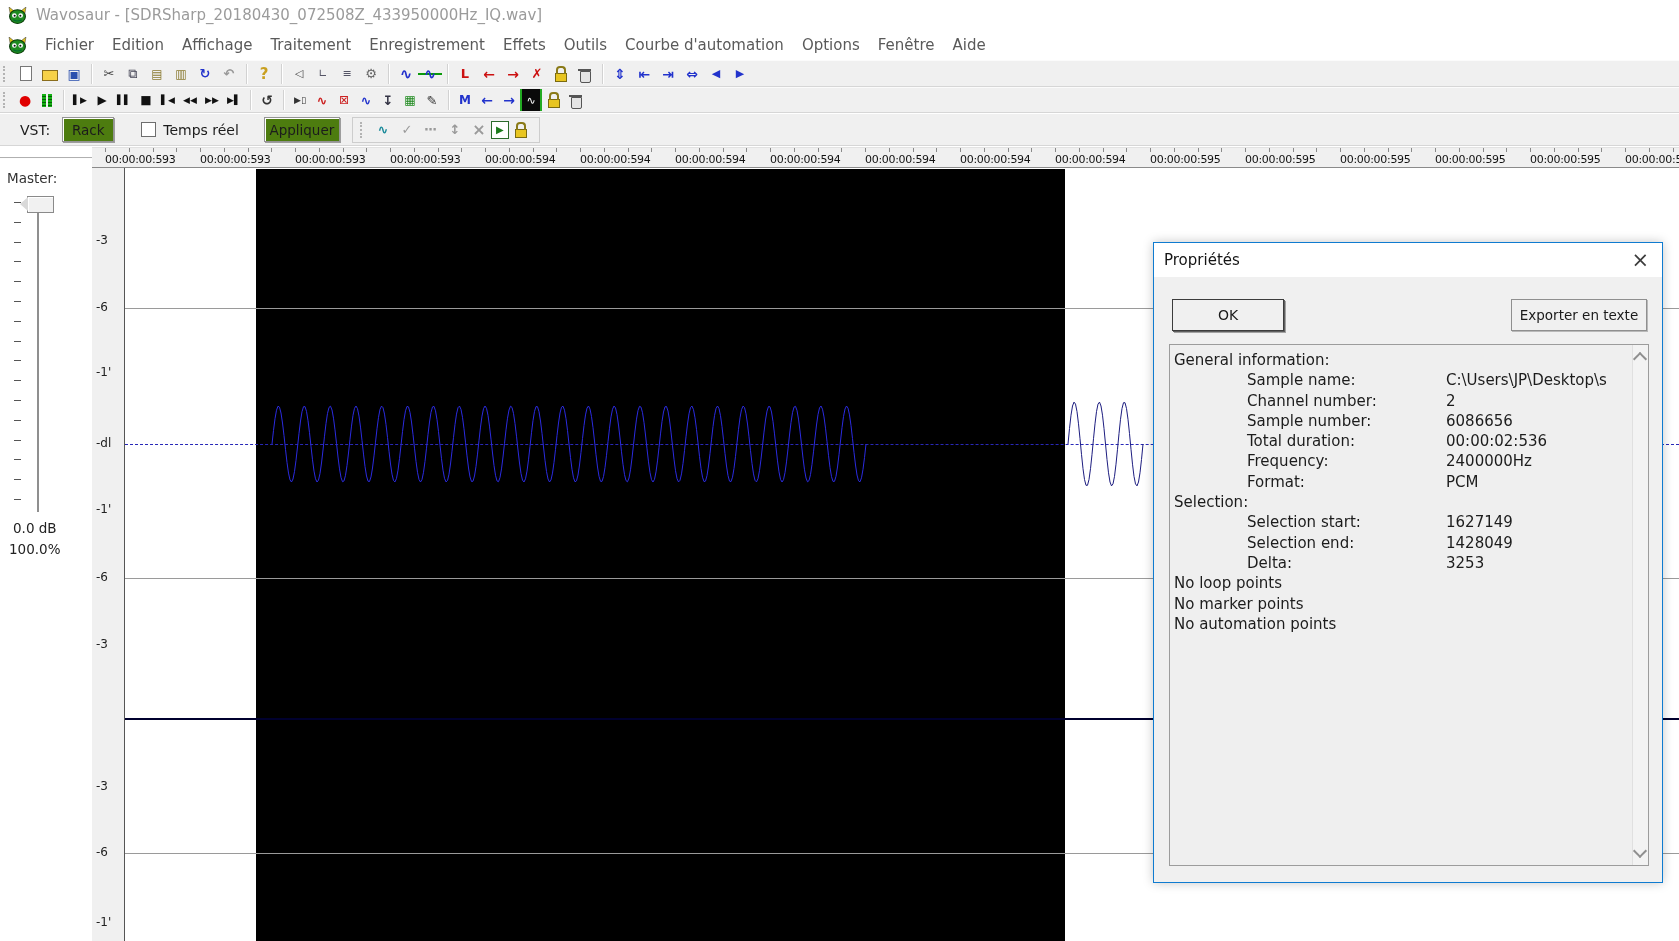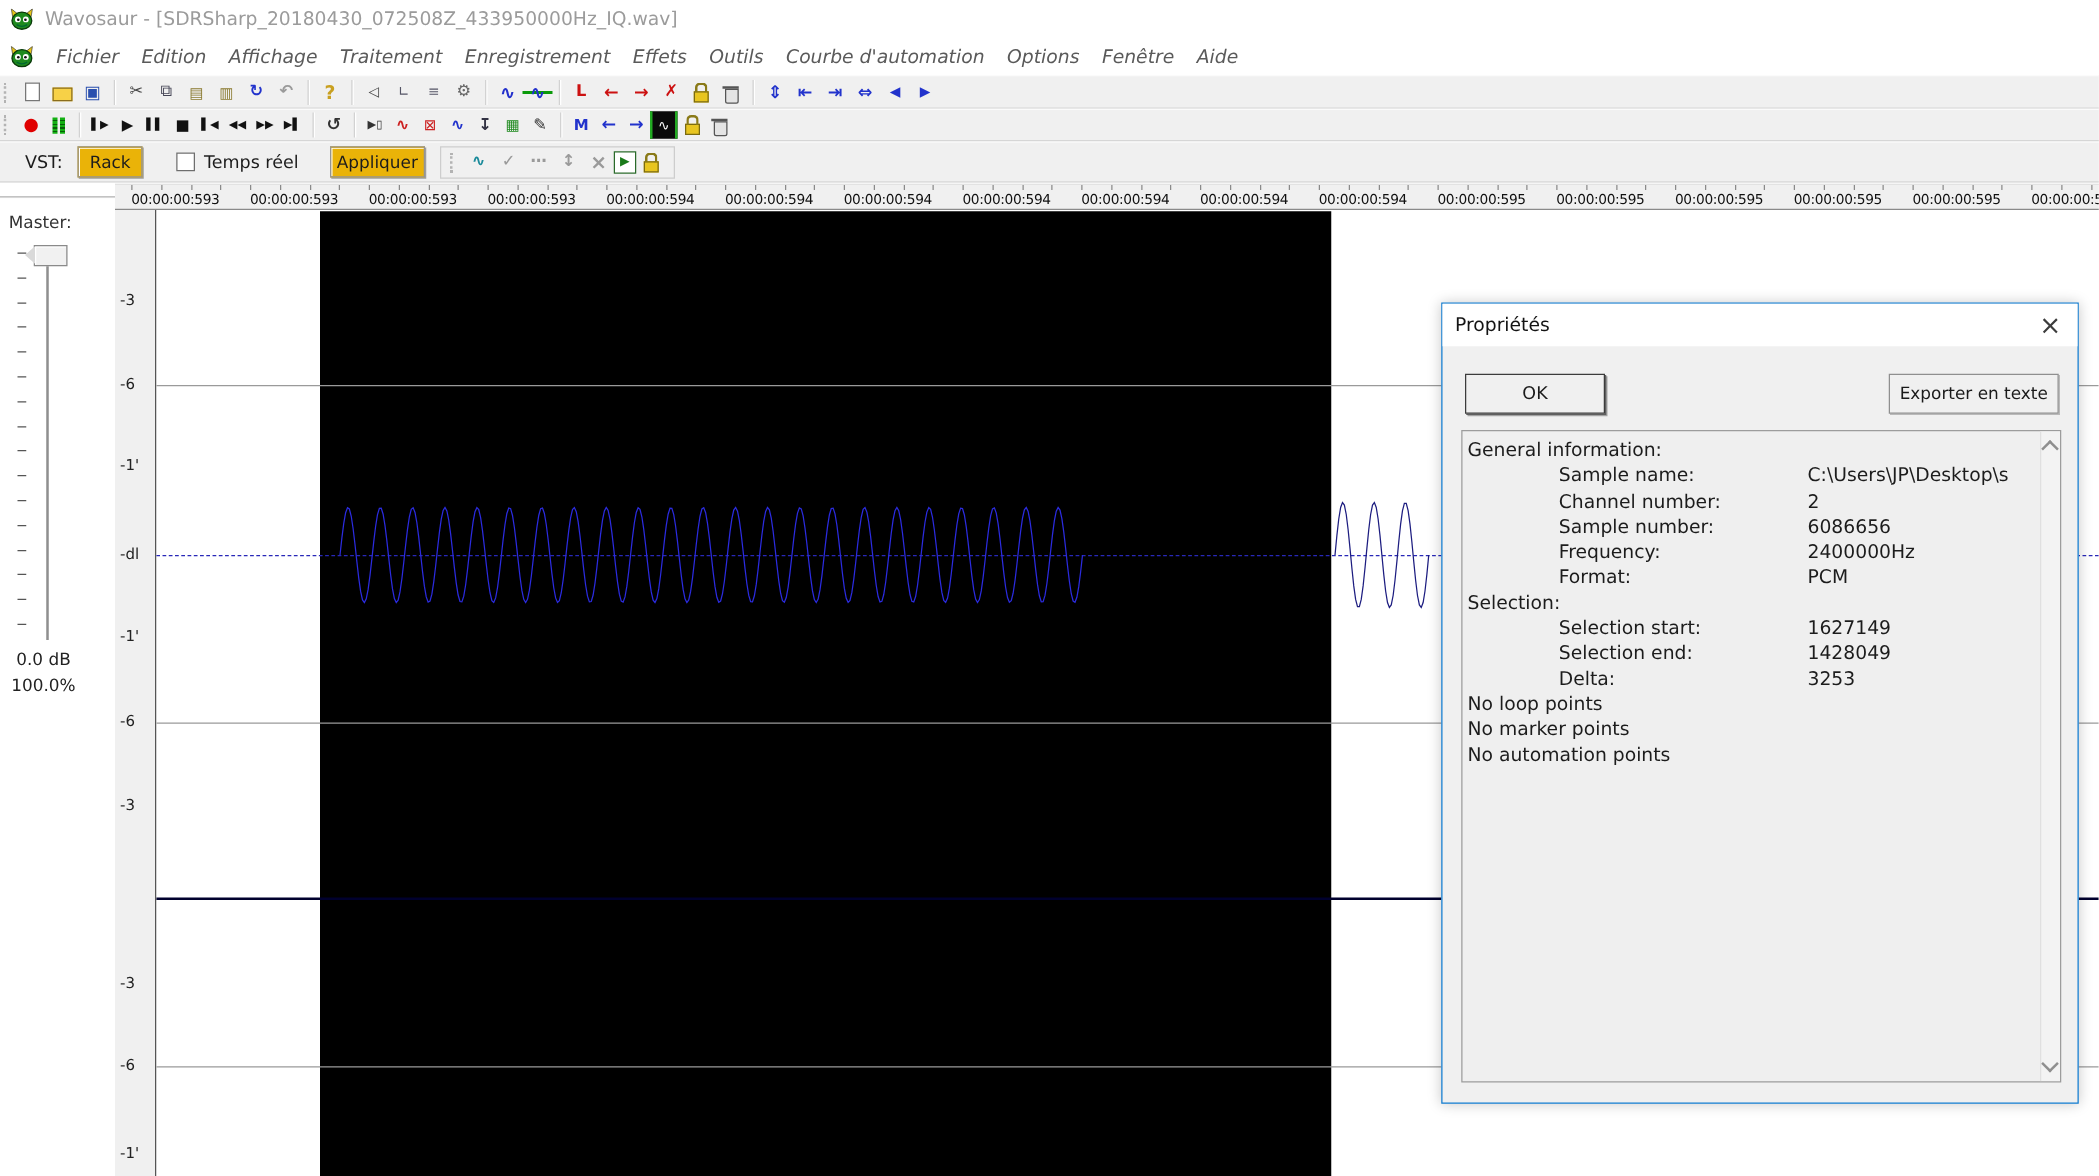--- a/index.html
+++ b/index.html
@@ -8,21 +8,21 @@
 
   
   #titlebar{position:absolute;left:0;top:0;width:100%;height:30px;background:#fff;
             display:flex;align-items:center;padding-left:8px;box-sizing:border-box;gap:9px;}
   .title-text{font-size:15px;color:#9b9b9b;white-space:nowrap;}
   .app-ico{width:19px;height:17px;flex:0 0 auto;}
 
   
   #menubar{position:absolute;left:0;top:30px;width:100%;height:30px;background:#fff;
            display:flex;align-items:center;padding-left:8px;box-sizing:border-box;}
-  #menu-items{display:flex;margin-left:9px;font-style:italic;}
+  #menu-items{display:flex;margin-left:9px;}
   .menu-item{font-size:15px;color:#5a5a5a;padding:3px 9px;white-space:nowrap;cursor:default;}
 
   
   .toolbar{position:absolute;left:0;width:100%;background:#f0f0f0;display:flex;align-items:center;
            border-top:1px solid #fbfbfb;border-bottom:1px solid #d6d6d6;box-sizing:border-box;}
   #tb1{top:60px;height:27px;}
   #tb2{top:87px;height:26px;}
   .tb-grip{width:3px;height:16px;border-left:2px dotted #b3b3b3;margin:0 4px 0 3px;}
   .tb-group{display:flex;align-items:center;padding:0 2px;}
   .tb-sep{width:1px;height:20px;background:#d2d2d2;box-shadow:1px 0 0 #fff;margin:0 3px;}
@@ -42,21 +42,21 @@
   .i-meter::after{content:"";width:4px;height:13px;
       background:repeating-linear-gradient(#13b013 0 2px,#056005 2px 3px);}
   .i-playbox{border:1px solid #2a6a2a;background:#fff;width:16px !important;height:16px;}
   .i-mview{background:#0a0a0a;box-shadow:inset 2px 0 0 #22aa22,inset -2px 0 0 #22aa22;}
   .i-waveg{background:linear-gradient(transparent 0 46%,#0a9a0a 46% 56%,transparent 56%);}
 
   
   #vstbar{position:absolute;left:0;top:114px;width:100%;height:32px;background:#f0f0f0;
           display:flex;align-items:center;border-bottom:1px solid #d6d6d6;box-sizing:border-box;}
   #vst-label{font-size:14px;color:#1c1c1c;margin-left:20px;}
-  .btn3d{background:#eab308;border:1px solid #949494;box-shadow:inset 1px 1px 0 #fff,1px 1px 0 #9d9d9d;
+  .btn3d{background:#4d7c0f;border:1px solid #949494;box-shadow:inset 1px 1px 0 #fff,1px 1px 0 #9d9d9d;
          font-size:13.5px;color:#1c1c1c;height:25px;display:flex;align-items:center;justify-content:center;
          font-family:inherit;cursor:default;}
   #rack-btn{width:52px;margin-left:12px;}
   #vst-check{width:13px;height:13px;background:#fff;border:1px solid #6e6e6e;margin-left:27px;flex:0 0 auto;}
   #realtime-label{font-size:14px;color:#1c1c1c;margin-left:7px;}
   #apply-btn{width:76px;margin-left:25px;}
   #vst-icons-wrap{margin-left:12px;border:1px solid #cdcdcd;background:#f0f0f0;display:flex;
                   align-items:center;height:24px;padding:0 4px;}
 
   
@@ -419,20 +419,21 @@
   </div>
   <span id="dialog-close">×</span>
   <button id="ok-btn">OK</button>
   <button id="export-btn">Exporter en texte</button>
   <div id="prop-list">
     <div id="prop-rows">
         <div class="prop-row"><span class="prop-label" style="padding-left: 4px;">General information:</span></div>
         <div class="prop-row"><span class="prop-label" style="padding-left: 77px;">Sample name:</span><span class="prop-value">C:\Users\JP\Desktop\s</span></div>
         <div class="prop-row"><span class="prop-label" style="padding-left: 77px;">Channel number:</span><span class="prop-value">2</span></div>
         <div class="prop-row"><span class="prop-label" style="padding-left: 77px;">Sample number:</span><span class="prop-value">6086656</span></div>
+        <div class="prop-row"><span class="prop-label" style="padding-left: 77px;">Total duration:</span><span class="prop-value">00:00:02:536</span></div>
         <div class="prop-row"><span class="prop-label" style="padding-left: 77px;">Frequency:</span><span class="prop-value">2400000Hz</span></div>
         <div class="prop-row"><span class="prop-label" style="padding-left: 77px;">Format:</span><span class="prop-value">PCM</span></div>
         <div class="prop-row"><span class="prop-label" style="padding-left: 4px;">Selection:</span></div>
         <div class="prop-row"><span class="prop-label" style="padding-left: 77px;">Selection start:</span><span class="prop-value">1627149</span></div>
         <div class="prop-row"><span class="prop-label" style="padding-left: 77px;">Selection end:</span><span class="prop-value">1428049</span></div>
         <div class="prop-row"><span class="prop-label" style="padding-left: 77px;">Delta:</span><span class="prop-value">3253</span></div>
         <div class="prop-row"><span class="prop-label" style="padding-left: 4px;">No loop points</span></div>
         <div class="prop-row"><span class="prop-label" style="padding-left: 4px;">No marker points</span></div>
         <div class="prop-row"><span class="prop-label" style="padding-left: 4px;">No automation points</span></div>
       </div>

